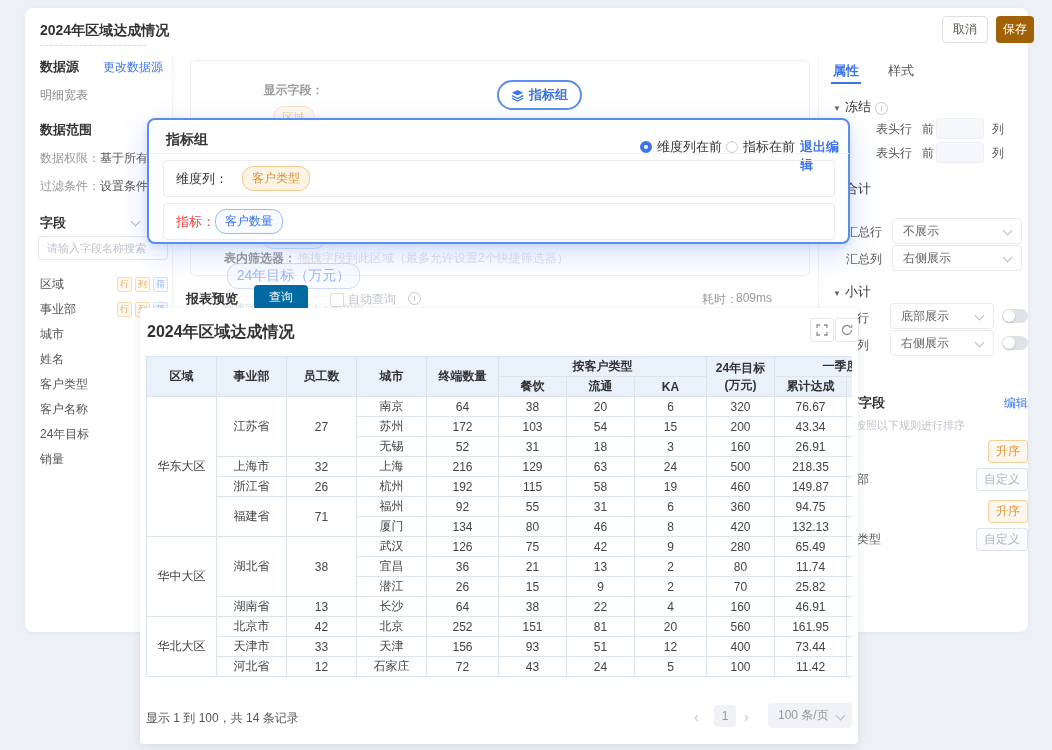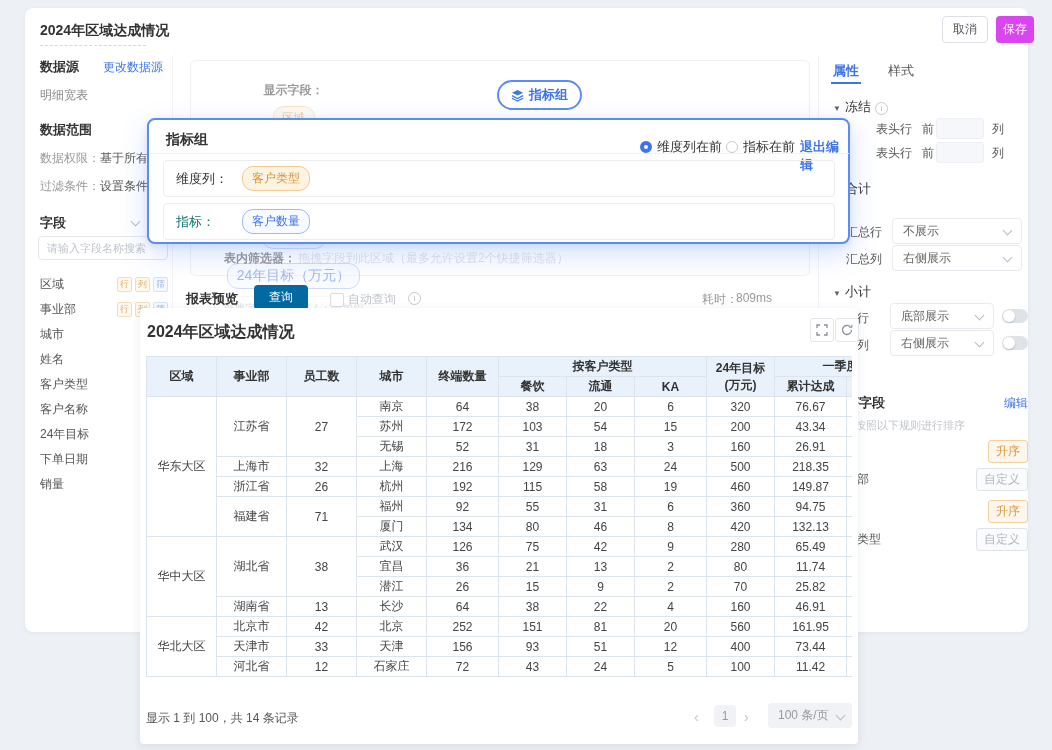--- a/index.html
+++ b/index.html
@@ -11,21 +11,21 @@
   }
   .abs{position:absolute;}
   .card{position:absolute;left:25px;top:8px;width:1003px;height:624px;background:#fff;border-radius:8px;box-shadow:0 1px 4px rgba(0,0,0,.05);}
   .vdiv{position:absolute;width:1px;background:#f1f3f6;top:56px;height:566px;}
   .b13{font-size:13px;font-weight:700;color:#333;}
   .link{color:#3f74e8;cursor:pointer;}
   .gray{color:#999;}
   .lightgray{color:#c0c4cc;}
   .btn{display:flex;align-items:center;justify-content:center;border-radius:4px;font-size:12px;box-sizing:border-box;cursor:pointer;}
   .btn-plain{border:1px solid #dcdfe6;background:#fff;color:#555;}
-  .btn-primary{background:#d946ef;color:#fff;border:none;}
+  .btn-primary{background:#a16207;color:#fff;border:none;}
   .faded{opacity:.5;flex-direction:column;}
   
   .chips-row{display:flex;align-items:center;gap:7px;}
   .chip{display:inline-flex;align-items:center;border-radius:11px;padding:3px 9px;font-size:11px;white-space:nowrap;box-sizing:border-box;}
   .chip.orange{background:#fdf3e2;border:1px solid #f2cb90;color:#d2953a;}
   .chip.blue{background:#f5f9ff;border:1px solid #9dbcf4;color:#3f74e8;}
   .dropzone{border:1px solid #eef0f3;border-radius:4px;color:#c0c4cc;font-size:11px;padding:4px 8px;white-space:nowrap;}
   .active-chip{position:absolute;display:flex;align-items:center;gap:5px;background:#fff;border:2px solid #5c8cf2;border-radius:15px;padding:4px 12px;color:#3f74e8;font-size:13px;font-weight:700;z-index:25;}
   
   .modal{position:absolute;left:147px;top:118px;width:703px;height:126px;background:#fff;border:2px solid #5c8cf2;border-radius:8px;box-shadow:0 10px 28px rgba(64,112,244,.22),0 2px 6px rgba(64,112,244,.15);z-index:20;box-sizing:border-box;}
@@ -130,26 +130,20 @@
         <span class="fbadge">列</span>
       </span>
     </div>
     <div class="field-row">
       <span class="fname">24年目标</span>
       <span class="badges">
         <span class="fbadge">列</span>
       </span>
     </div>
     <div class="field-row">
-      <span class="fname">下单日期</span>
-      <span class="badges">
-        <span class="fbadge">列</span>
-      </span>
-    </div>
-    <div class="field-row">
       <span class="fname">销量</span>
       <span class="badges">
         <span class="fbadge">列</span>
       </span>
     </div>
   </div>
 
 <div class="abs" style="left:190px;top:60px;width:618px;height:214px;border:1px solid #eef0f4;border-radius:6px;background:#fff;"></div>
 <div class="chips-row abs faded" style="left:214px;top:82px;height:28px;">
     <span style="font-weight: 700; color: rgb(51, 51, 51); white-space: nowrap;">显示字段：</span>
@@ -472,16 +466,16 @@
   <div class="abs" style="left:577px;top:18px;display:flex;align-items:center;gap:5px;">
     <span class="radio off"></span>
     <span style="font-size:13px;color:#333;">指标在前</span>
   </div>
   <div class="abs link" style="left:651px;top:18px;font-size:13px;font-weight:700;">退出编辑</div>
   <div class="mrow" style="top:40px;">
     <span style="font-size:13px;color:#333;margin-right:14px;">维度列：</span>
     <span class="chip orange" style="font-size:12px;">客户类型</span>
   </div>
   <div class="mrow" style="top:83px;">
-    <span style="font-size:13px;color:#0f766e;margin-right:27px;">指标：</span>
+    <span style="font-size:13px;color:#ef4444;">指标：</span>
     <span class="chip blue" style="font-size:12px;background:#f7faff;">客户数量</span>
   </div>
 </div>
 
 </body></html>

